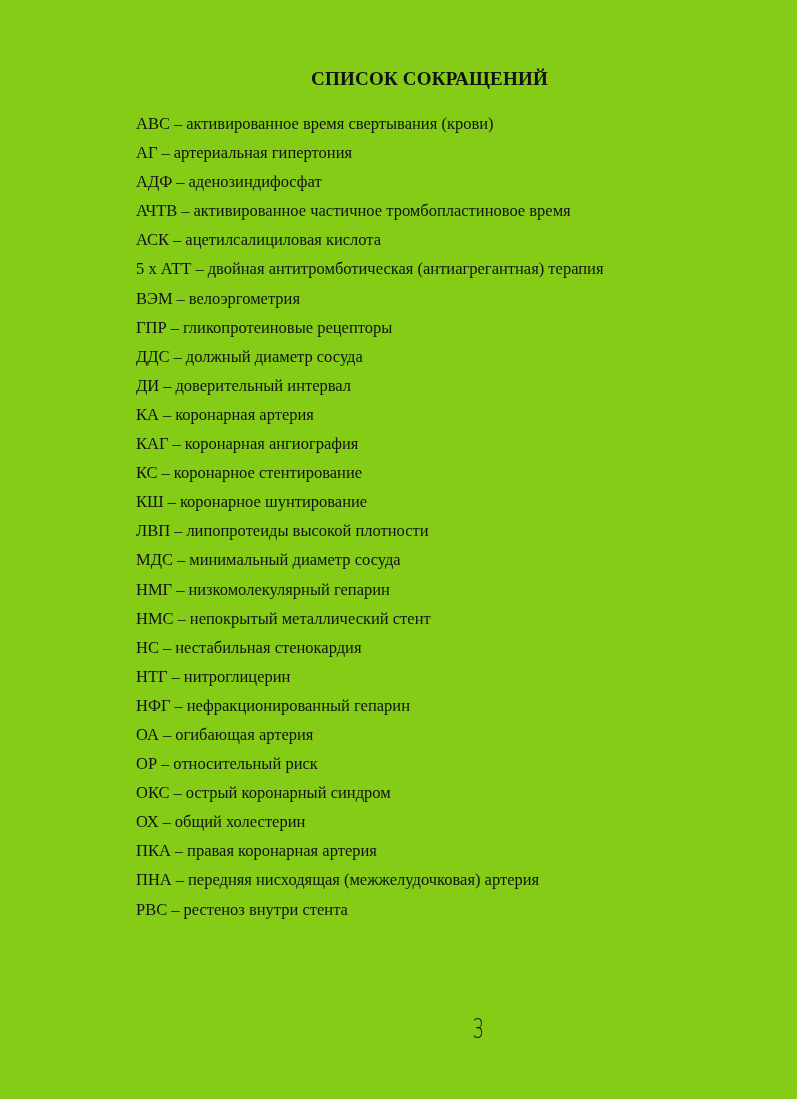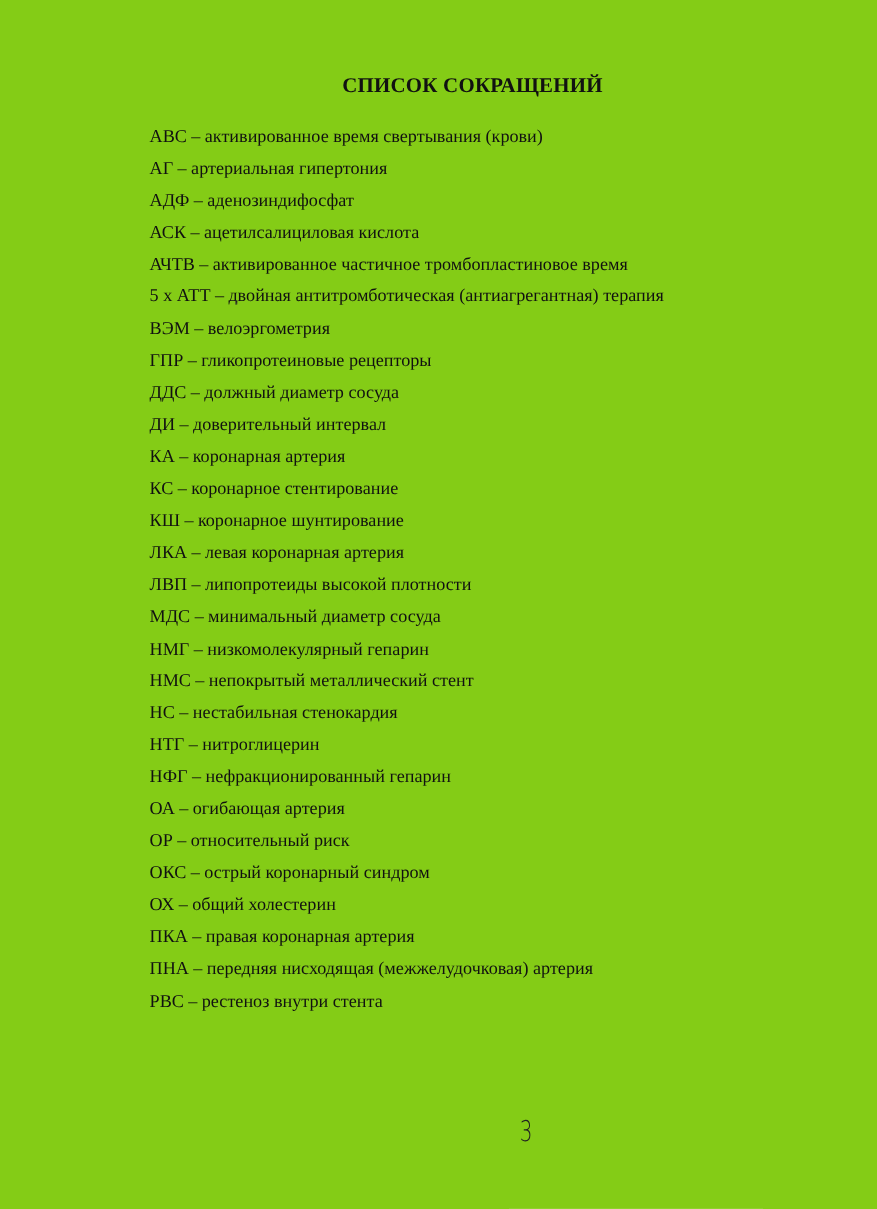--- a/index.html
+++ b/index.html
@@ -73,31 +73,31 @@
 </head>
 <body>
 
 <div class="page">
   <div class="title">СПИСОК СОКРАЩЕНИЙ</div>
 
   <ul class="list" id="abbr-list">
       <li class="entry"><span class="abbr">АВС</span><span class="dash">–</span><span class="defn">активированное время свертывания (крови)</span></li>
       <li class="entry"><span class="abbr">АГ</span><span class="dash">–</span><span class="defn">артериальная гипертония</span></li>
       <li class="entry"><span class="abbr">АДФ</span><span class="dash">–</span><span class="defn">аденозиндифосфат</span></li>
+      <li class="entry"><span class="abbr">АЧТВ</span><span class="dash">–</span><span class="defn">активированное частичное тромбопластиновое время</span></li>
       <li class="entry"><span class="abbr">АСК</span><span class="dash">–</span><span class="defn">ацетилсалициловая кислота</span></li>
-      <li class="entry"><span class="abbr">АЧТВ</span><span class="dash">–</span><span class="defn">активированное частичное тромбопластиновое время</span></li>
       <li class="entry"><span class="abbr">5 х АТТ</span><span class="dash">–</span><span class="defn">двойная антитромботическая (антиагрегантная) терапия</span></li>
       <li class="entry"><span class="abbr">ВЭМ</span><span class="dash">–</span><span class="defn">велоэргометрия</span></li>
       <li class="entry"><span class="abbr">ГПР</span><span class="dash">–</span><span class="defn">гликопротеиновые рецепторы</span></li>
       <li class="entry"><span class="abbr">ДДС</span><span class="dash">–</span><span class="defn">должный диаметр сосуда</span></li>
       <li class="entry"><span class="abbr">ДИ</span><span class="dash">–</span><span class="defn">доверительный интервал</span></li>
       <li class="entry"><span class="abbr">КА</span><span class="dash">–</span><span class="defn">коронарная артерия</span></li>
+      <li class="entry"><span class="abbr">КАГ</span><span class="dash">–</span><span class="defn">коронарная ангиография</span></li>
       <li class="entry"><span class="abbr">КС</span><span class="dash">–</span><span class="defn">коронарное стентирование</span></li>
       <li class="entry"><span class="abbr">КШ</span><span class="dash">–</span><span class="defn">коронарное шунтирование</span></li>
-      <li class="entry"><span class="abbr">ЛКА</span><span class="dash">–</span><span class="defn">левая коронарная артерия</span></li>
       <li class="entry"><span class="abbr">ЛВП</span><span class="dash">–</span><span class="defn">липопротеиды высокой плотности</span></li>
       <li class="entry"><span class="abbr">МДС</span><span class="dash">–</span><span class="defn">минимальный диаметр сосуда</span></li>
       <li class="entry"><span class="abbr">НМГ</span><span class="dash">–</span><span class="defn">низкомолекулярный гепарин</span></li>
       <li class="entry"><span class="abbr">НМС</span><span class="dash">–</span><span class="defn">непокрытый металлический стент</span></li>
       <li class="entry"><span class="abbr">НС</span><span class="dash">–</span><span class="defn">нестабильная стенокардия</span></li>
       <li class="entry"><span class="abbr">НТГ</span><span class="dash">–</span><span class="defn">нитроглицерин</span></li>
       <li class="entry"><span class="abbr">НФГ</span><span class="dash">–</span><span class="defn">нефракционированный гепарин</span></li>
       <li class="entry"><span class="abbr">ОА</span><span class="dash">–</span><span class="defn">огибающая артерия</span></li>
       <li class="entry"><span class="abbr">ОР</span><span class="dash">–</span><span class="defn">относительный риск</span></li>
       <li class="entry"><span class="abbr">ОКС</span><span class="dash">–</span><span class="defn">острый коронарный синдром</span></li>

